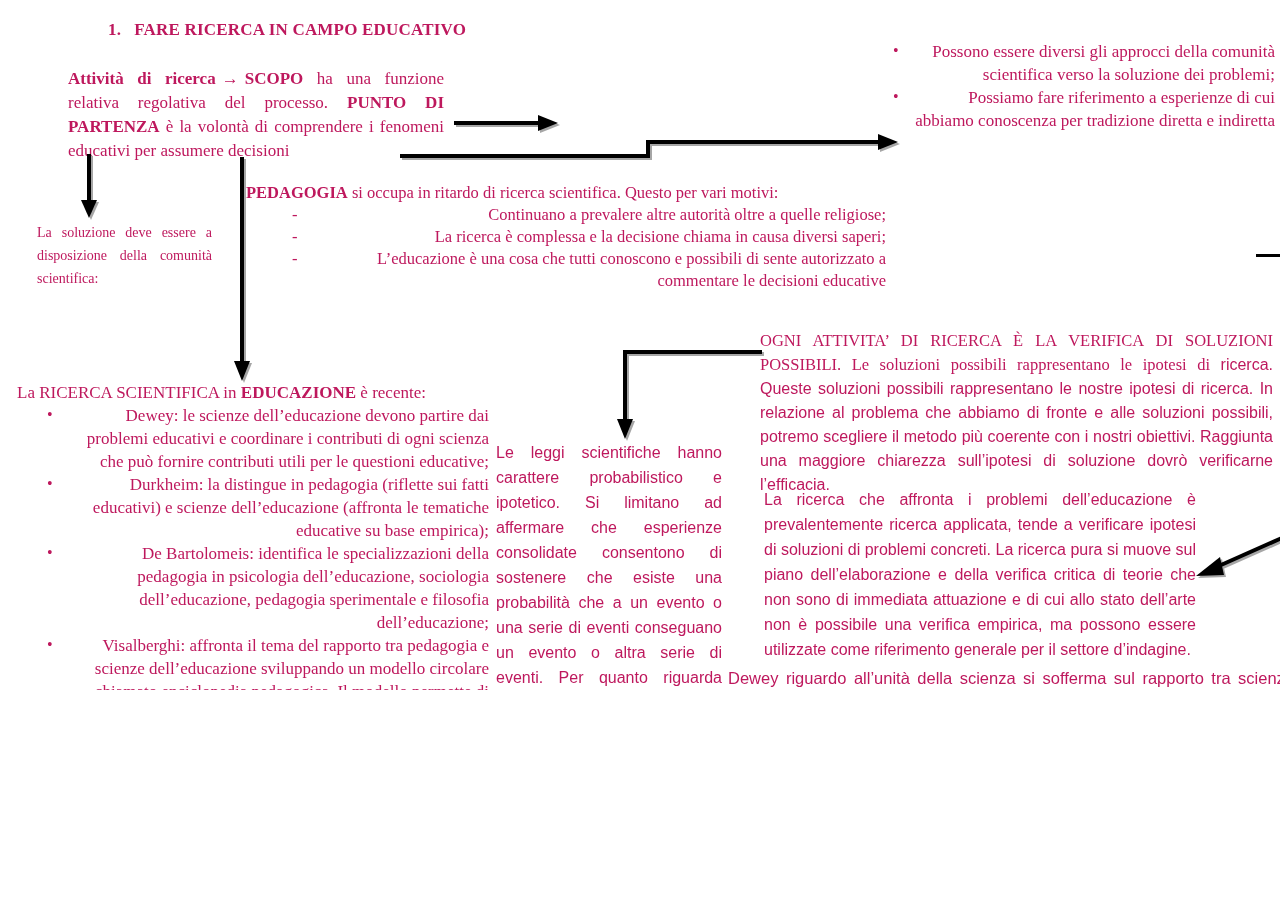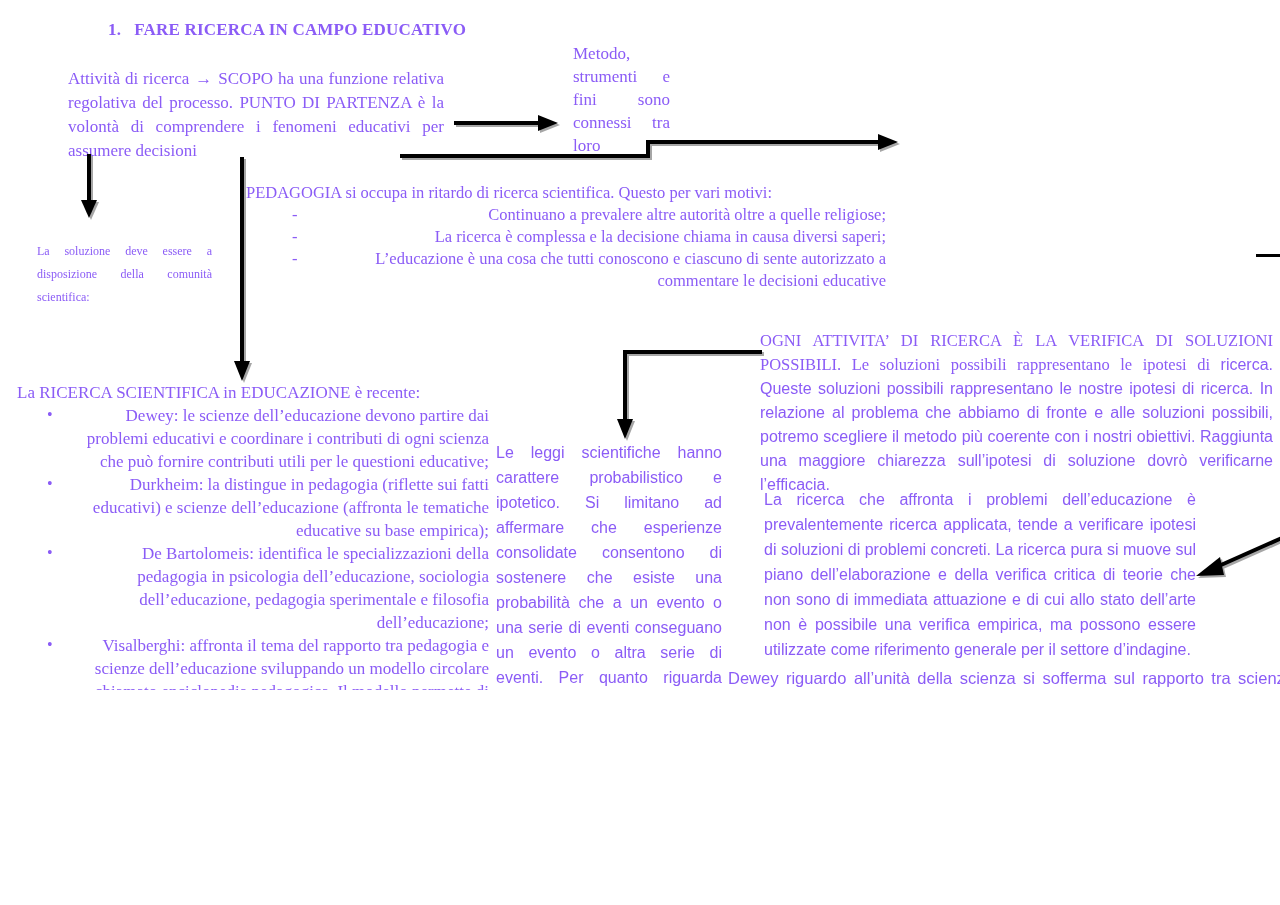--- a/index.html
+++ b/index.html
@@ -6,40 +6,40 @@
     margin: 0;
     padding: 0;
     background: #ffffff;
   }
   #page {
     position: relative;
     width: 1280px;
     height: 690px;
     overflow: hidden;
     background: #ffffff;
-    color: #8b5cf6;
+    color: #be185d;
     font-family: "Liberation Serif", serif;
   }
   .abs { position: absolute; }
 
   
   .serif   { font-family: "Liberation Serif", serif; }
   .sans    { font-family: "Liberation Sans", sans-serif; }
 
   .title {
     font-family: "Liberation Serif", serif;
     font-weight: bold;
     font-size: 17px;
     letter-spacing: 0.2px;
   }
   .title .num { margin-right: 13px; }
 
   .just { text-align: justify; text-justify: inter-word; }
 
-  .b { font-weight: normal; }
+  .b { font-weight: bold; }
 
   
   ul.bl, ul.dash, ul.sq {
     margin: 0;
     padding: 0;
     list-style: none;
     text-align: right;
   }
   ul.bl > li, ul.dash > li, ul.sq > li {
     position: relative;
@@ -79,37 +79,36 @@
 <div id="page">
 
   <div class="abs title" style="left:108px; top:20px;">
     <span class="num">1.</span><span>FARE RICERCA IN CAMPO EDUCATIVO</span>
   </div>
 
   <div class="abs serif just" style="left:68px; top:67px; width:376px; font-size:17px; line-height:24px;">
     <span class="b">Attività di ricerca</span><span style="font-weight:bold;padding:0 6px;">→</span><span class="b">SCOPO</span><span> ha una funzione relativa regolativa del processo. </span><span class="b">PUNTO DI PARTENZA</span><span> è la volontà di comprendere i fenomeni educativi per assumere decisioni</span>
   </div>
 
-  <div class="abs serif just" style="left:573px; top:42px; width:97px; font-size:17px; line-height:23px;">
-    <span>Metodo, strumenti e fini sono connessi tra loro</span>
-  </div>
 
   <ul class="abs bl serif just" style="left:885px; top:40px; width:390px; font-size:17px; line-height:23px;">
+    <li><span>Possono essere diversi gli approcci della comunità scientifica verso la soluzione dei problemi;</span></li>
+    <li style="margin-top:0;"><span>Possiamo fare riferimento a esperienze di cui abbiamo conoscenza per tradizione diretta e indiretta</span></li>
   </ul>
 
-  <div class="abs serif just" style="left:37px; top:221px; width:175px; font-size:12px; line-height:23px;margin-top:19px;">
+  <div class="abs serif just" style="left:37px; top:221px; width:175px; font-size:14px; line-height:23px;">
     <div>La soluzione deve essere a disposizione della comunità scientifica:</div>
   </div>
 
   <div class="abs serif" style="left:246px; top:182px; width:640px; font-size:16.5px; line-height:22px;">
     <div><span class="b">PEDAGOGIA</span><span> si occupa in ritardo di ricerca scientifica. Questo per vari motivi:</span></div>
     <ul class="dash" style="margin-left:36px;">
       <li><span>Continuano a prevalere altre autorità oltre a quelle religiose;</span></li>
       <li><span>La ricerca è complessa e la decisione chiama in causa diversi saperi;</span></li>
-      <li><span>L’educazione è una cosa che tutti conoscono e ciascuno di sente autorizzato a commentare le decisioni educative</span></li>
+      <li><span>L’educazione è una cosa che tutti conoscono e possibili di sente autorizzato a commentare le decisioni educative</span></li>
     </ul>
   </div>
 
 
   <div class="abs serif" style="left:17px; top:381px; width:472px; font-size:17px; line-height:23px;">
     <div><span>La RICERCA SCIENTIFICA in </span><span class="b">EDUCAZIONE</span><span> è recente:</span></div>
     <ul class="bl just" style="margin-left:22px;">
       <li><span>Dewey: le scienze dell’educazione devono partire dai problemi educativi e coordinare i contributi di ogni scienza che può fornire contributi utili per le questioni educative;</span></li>
       <li><span>Durkheim: la distingue in pedagogia (riflette sui fatti educativi) e scienze dell’educazione (affronta le tematiche educative su base empirica);</span></li>
       <li><span>De Bartolomeis: identifica le specializzazioni della pedagogia in psicologia dell’educazione, sociologia dell’educazione, pedagogia sperimentale e filosofia dell’educazione;</span></li>

